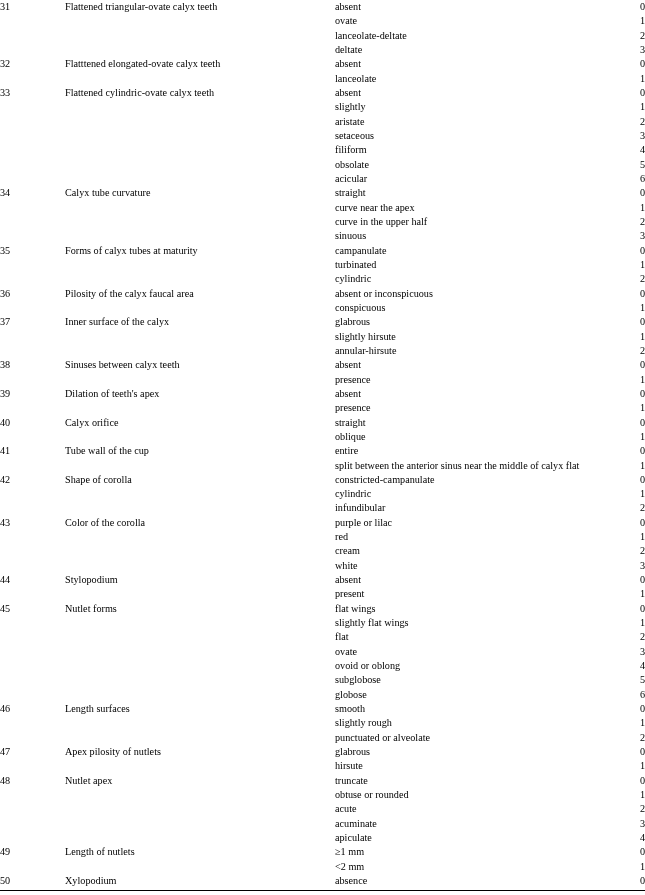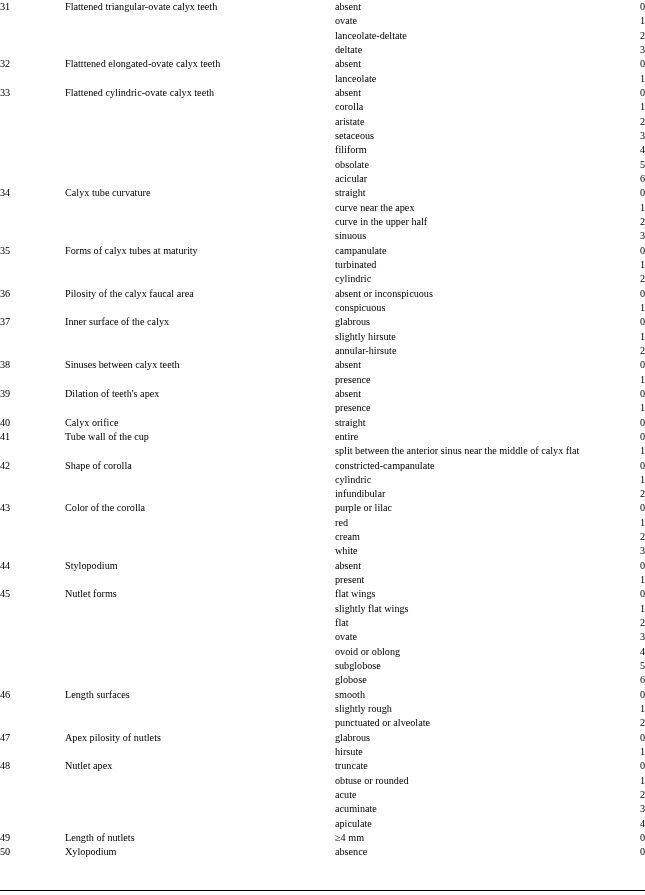--- a/index.html
+++ b/index.html
@@ -107,21 +107,21 @@
       </tr>
       <tr>
         <td class="col-num">33</td>
         <td class="col-char">Flattened cylindric-ovate calyx teeth</td>
         <td class="col-state">absent</td>
         <td class="col-code">0</td>
       </tr>
       <tr>
         <td class="col-num"></td>
         <td class="col-char"></td>
-        <td class="col-state">corolla</td>
+        <td class="col-state">slightly</td>
         <td class="col-code">1</td>
       </tr>
       <tr>
         <td class="col-num"></td>
         <td class="col-char"></td>
         <td class="col-state">aristate</td>
         <td class="col-code">2</td>
       </tr>
       <tr>
         <td class="col-num"></td>
@@ -243,20 +243,26 @@
         <td class="col-state">presence</td>
         <td class="col-code">1</td>
       </tr>
       <tr>
         <td class="col-num">40</td>
         <td class="col-char">Calyx orifice</td>
         <td class="col-state">straight</td>
         <td class="col-code">0</td>
       </tr>
       <tr>
+        <td class="col-num"></td>
+        <td class="col-char"></td>
+        <td class="col-state">oblique</td>
+        <td class="col-code">1</td>
+      </tr>
+      <tr>
         <td class="col-num">41</td>
         <td class="col-char">Tube wall of the cup</td>
         <td class="col-state">entire</td>
         <td class="col-code">0</td>
       </tr>
       <tr>
         <td class="col-num"></td>
         <td class="col-char"></td>
         <td class="col-state">split between the anterior sinus near the middle of calyx flat</td>
         <td class="col-code">1</td>
@@ -413,22 +419,28 @@
       </tr>
       <tr>
         <td class="col-num"></td>
         <td class="col-char"></td>
         <td class="col-state">apiculate</td>
         <td class="col-code">4</td>
       </tr>
       <tr>
         <td class="col-num">49</td>
         <td class="col-char">Length of nutlets</td>
-        <td class="col-state">≥4 mm</td>
-        <td class="col-code">0</td>
+        <td class="col-state">≥1 mm</td>
+        <td class="col-code">0</td>
+      </tr>
+      <tr>
+        <td class="col-num"></td>
+        <td class="col-char"></td>
+        <td class="col-state">&lt;2 mm</td>
+        <td class="col-code">1</td>
       </tr>
       <tr>
         <td class="col-num">50</td>
         <td class="col-char">Xylopodium</td>
         <td class="col-state">absence</td>
         <td class="col-code">0</td>
       </tr>
     </tbody>
 </table>
 

